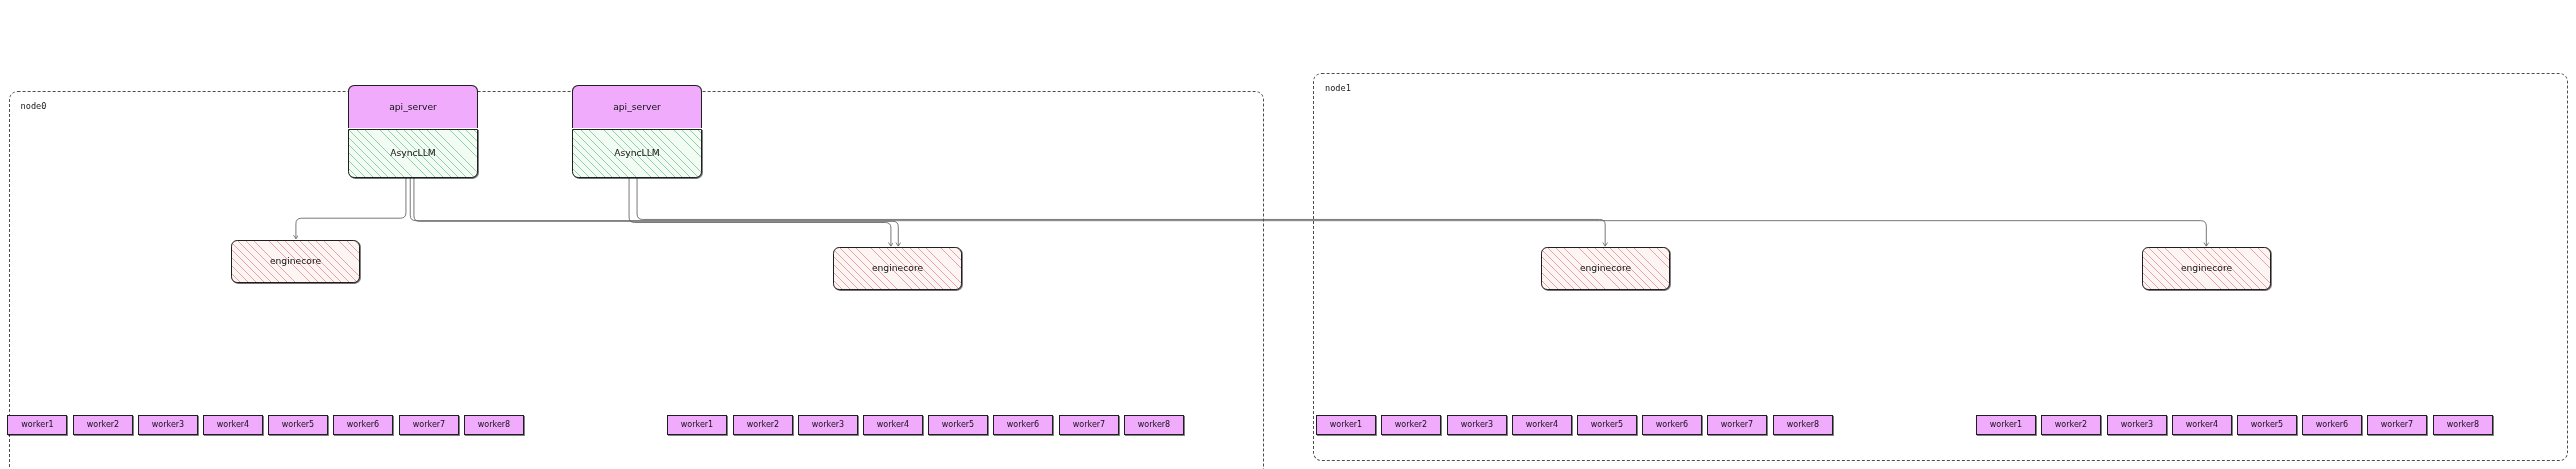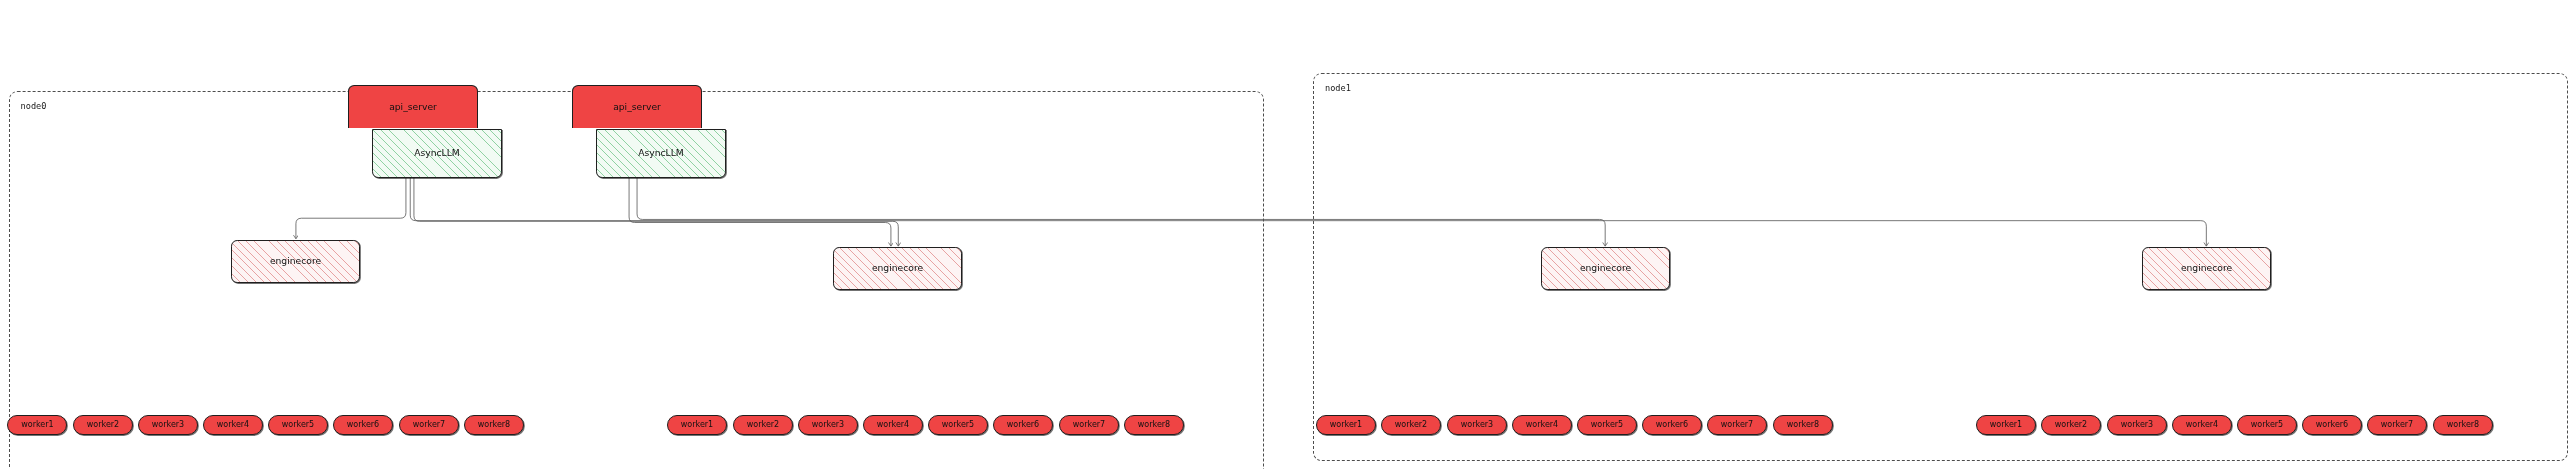--- a/index.html
+++ b/index.html
@@ -53,21 +53,21 @@
 
   
   .nodebox {
     position: absolute;
     box-sizing: border-box;
     border: 1.2px solid #1f1f1f;
     border-radius: 6.2px;
     display: flex;
     align-items: center;
     justify-content: center;
-    background: #ef4444;
+    background: #f0abfc;
     box-shadow: 0.9px 0.9px 0 rgba(0,0,0,0.55);
   }
   .nodebox .lbl {
     position: relative;
     z-index: 2;
     font-size: 9.2px;
     line-height: 10.5px;
     color: #111111;
     font-family: "DejaVu Sans", sans-serif;
     white-space: pre;
@@ -85,37 +85,36 @@
   .box-asyncllm {
     border-top-left-radius: 0;
     border-top-right-radius: 0;
     background-color: #f2fbf4;
     background-image: repeating-linear-gradient(
         45deg,
         rgba(64,176,96,0.55) 0px,
         rgba(64,176,96,0.55) 0.7px,
         rgba(0,0,0,0) 0.7px,
         rgba(0,0,0,0) 5.5px);
-    margin-left: 24px;
   }
 
   
   .box-enginecore {
     background-color: #fdf4f4;
     background-image: repeating-linear-gradient(
         45deg,
         rgba(214,96,96,0.55) 0px,
         rgba(214,96,96,0.55) 0.7px,
         rgba(0,0,0,0) 0.7px,
         rgba(0,0,0,0) 5.5px);
   }
 
   
   .box-worker {
-    border-radius: 10px;
+    border-radius: 0;
     border-width: 1.2px;
   }
   .box-worker .lbl {
     font-size: 8px;
     line-height: 9.2px;
   }
 
   
   #edge-layer {
     position: absolute;

